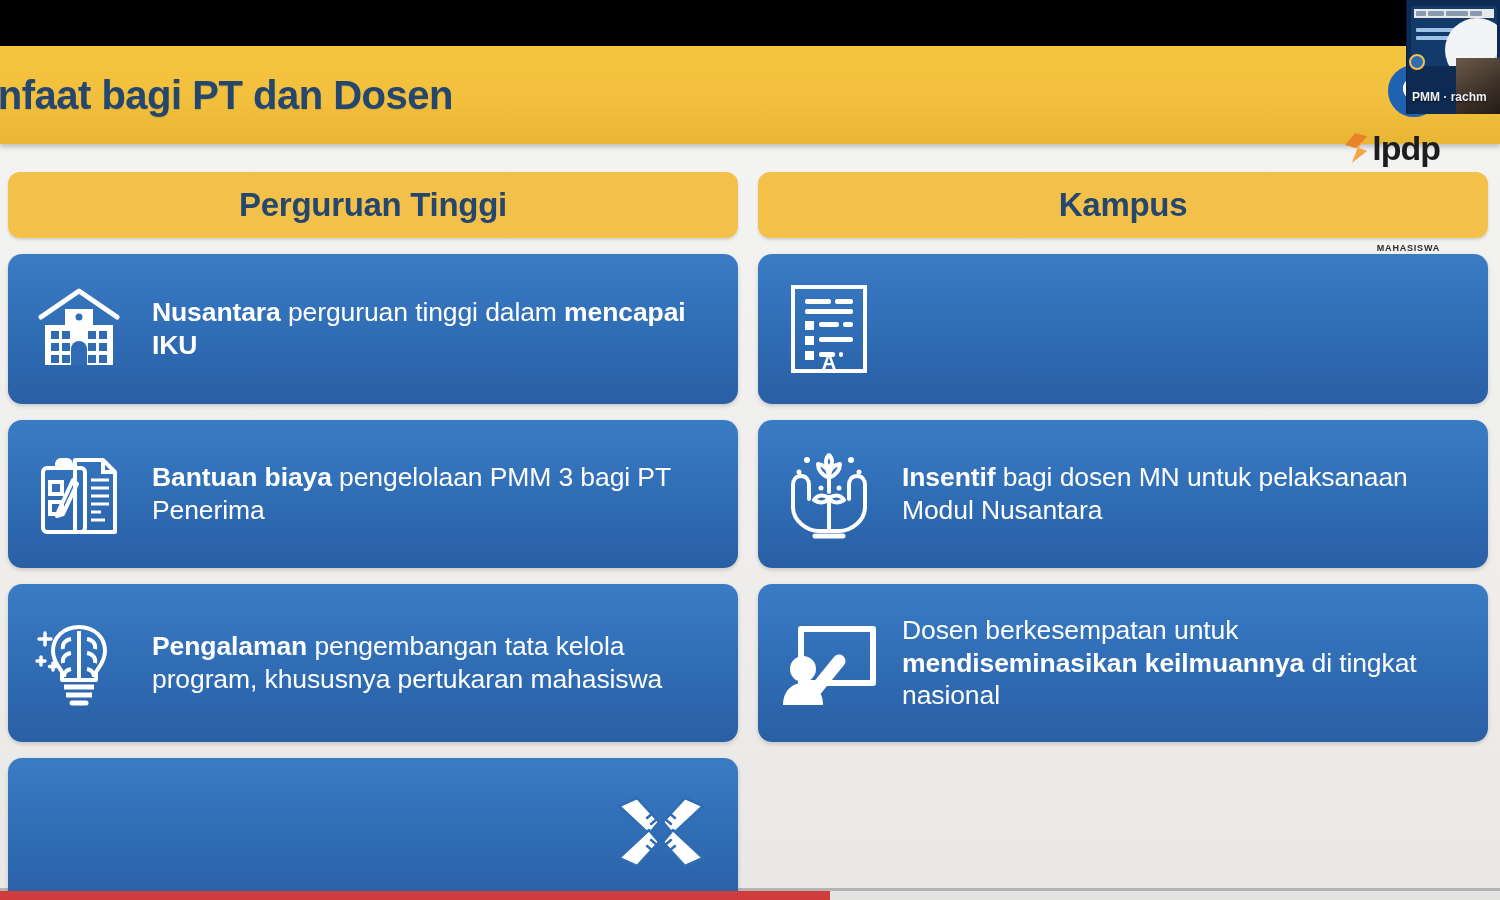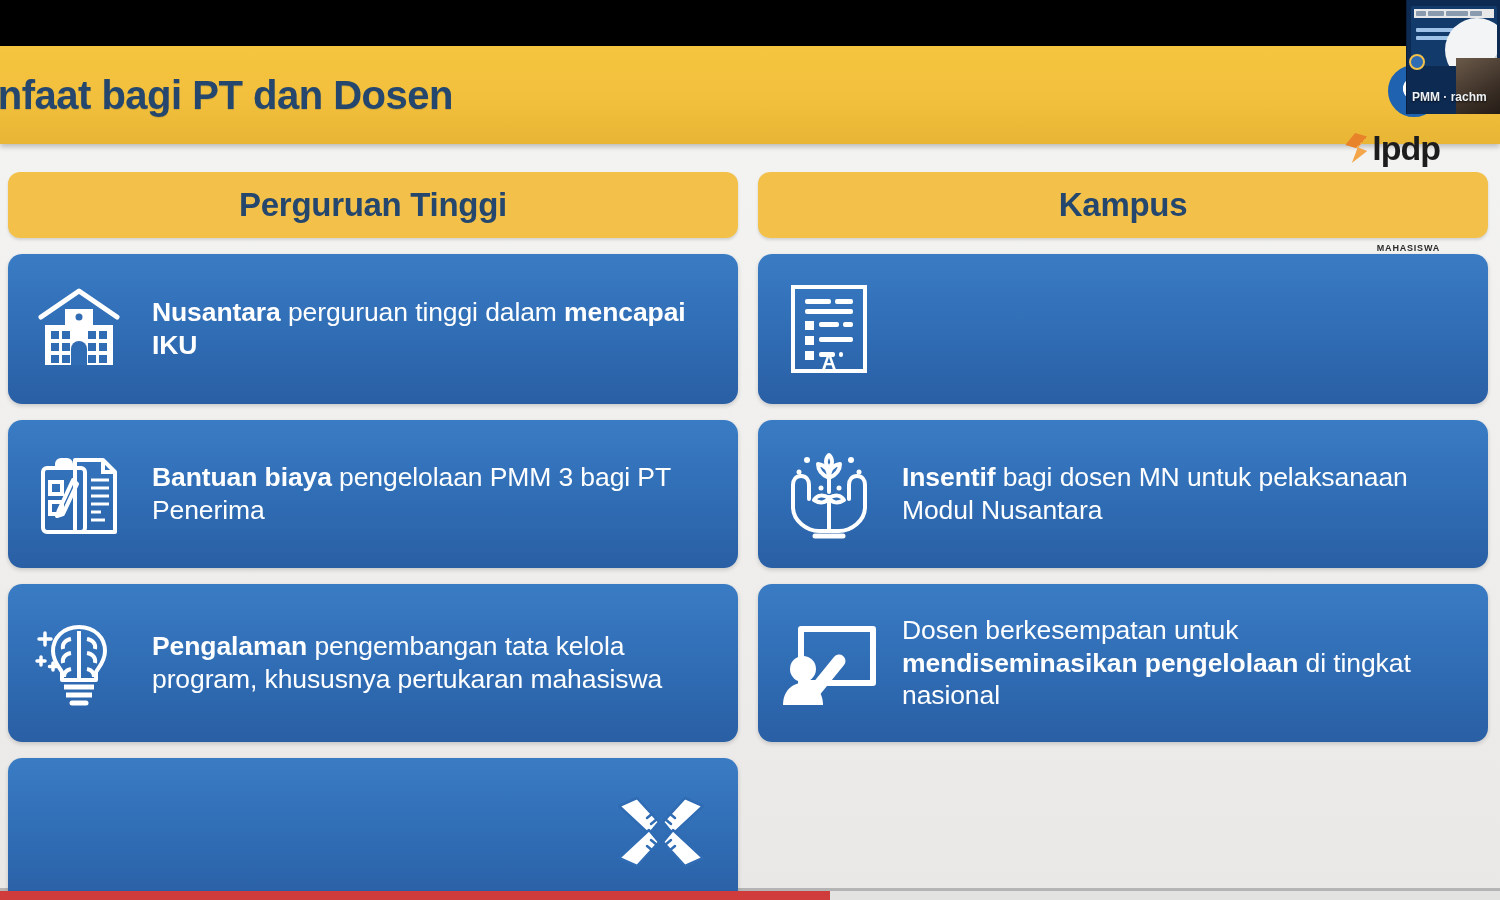--- a/index.html
+++ b/index.html
@@ -404,21 +404,21 @@
       <div class="card h158">
         <div class="card-icon">
           <svg width="100" height="92" viewBox="0 0 100 92" fill="none" stroke="#fff" stroke-width="6">
             <rect x="22" y="12" width="72" height="54" stroke-linejoin="round"></rect>
             <circle cx="24" cy="52" r="13" fill="#fff" stroke="none"></circle>
             <path d="M4 88 c0 -14 9 -22 20 -22 c11 0 20 8 20 22 z" fill="#fff" stroke="none"></path>
             <path d="M34 76 L60 44" stroke-width="13" stroke-linecap="round"></path>
           </svg>
         </div>
         <div class="card-text">
-          <span>Dosen berkesempatan untuk </span><b>mendiseminasikan pengelolaan</b><span> di tingkat nasional</span>
+          <span>Dosen berkesempatan untuk </span><b>mendiseminasikan keilmuannya</b><span> di tingkat nasional</span>
         </div>
       </div>
     </div>
   </div>
 
   <div class="pip">
     <div class="pip-slide">
       <div class="pip-slide-bar">
         <span class="pip-chip" style="width:10px"></span>
         <span class="pip-chip" style="width:16px"></span>

